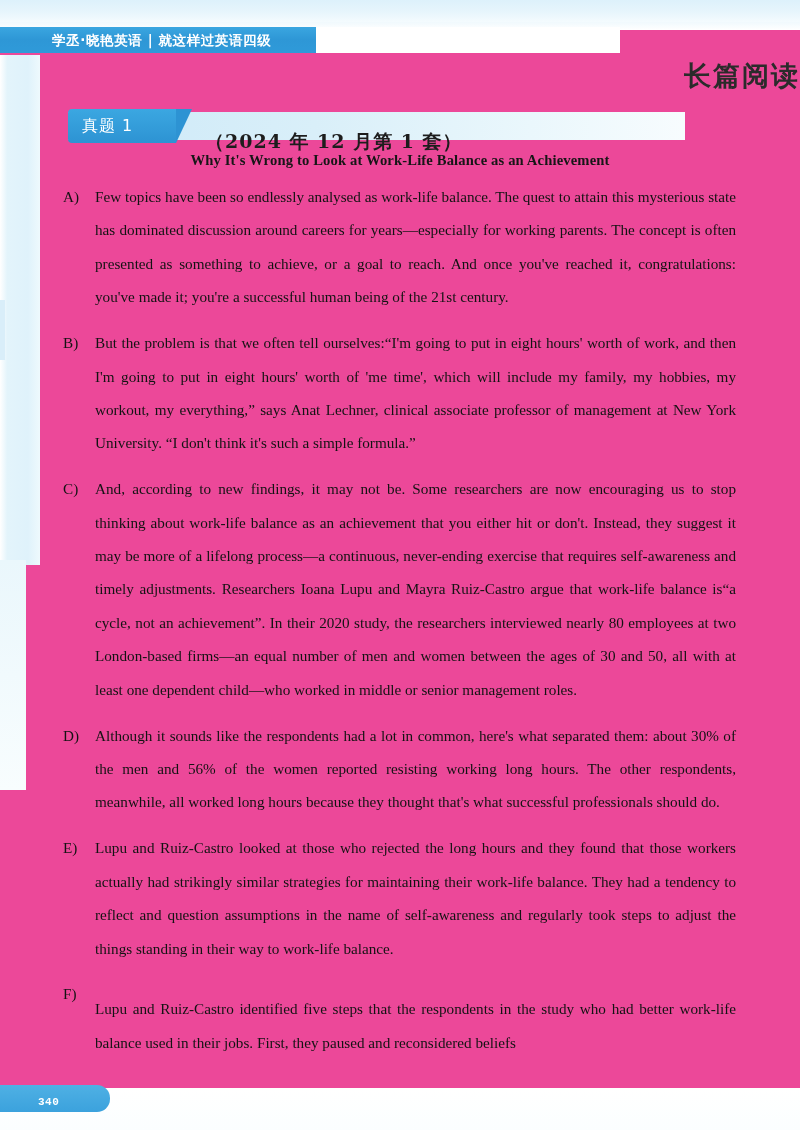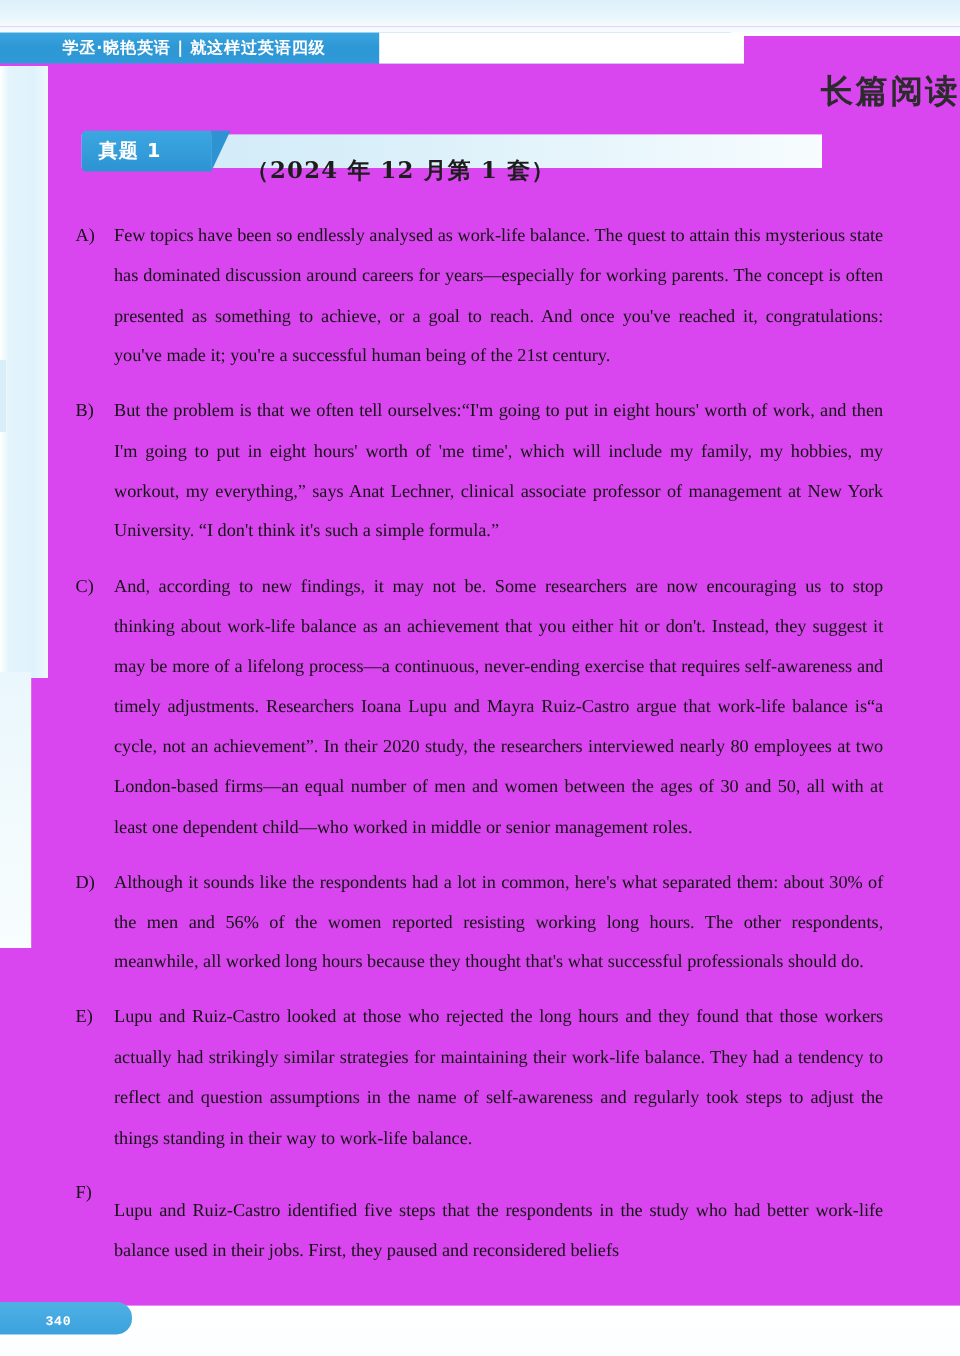--- a/index.html
+++ b/index.html
@@ -12,21 +12,21 @@
     height: 1130px;
     background: #ffffff;
     font-family: "Liberation Serif", "DejaVu Serif", serif;
     position: relative;
     overflow: hidden;
   }
 
   .page {
     position: absolute;
     inset: 0;
-    background: #d946ef;
+    background: #ec4899;
   }
 
   
   .edge-top {
     position: absolute;
     top: 0; left: 0;
     width: 800px; height: 22px;
     background: linear-gradient(180deg,#ddf1fb 0%, #e7f5fc 55%, #f4fbfe 100%);
   }
   .edge-top-fade {
@@ -133,21 +133,21 @@
     width: 0; height: 0;
     border-left: 16px solid #2d93d3;
     border-bottom: 34px solid transparent;
   }
   .exam-badge-text {
     position: absolute;
     top: 7px;
     left: 14px;
     color: #ffffff;
     font-family: "DejaVu Sans", "Liberation Sans", sans-serif;
-    font-weight: bold;
+    font-weight: normal;
     font-size: 16px;
     letter-spacing: 1px;
     white-space: nowrap;
   }
   .exam-set {
     position: absolute;
     top: 20px;
     left: 137px;
     font-family: "DejaVu Serif", "Liberation Serif", serif;
     font-weight: bold;
@@ -243,20 +243,21 @@
 
   <div class="page-title">长篇阅读</div>
 
   <div class="exam-row">
     <div class="exam-row-bg"></div>
     <div class="exam-badge"></div>
     <div class="exam-badge-text">真题 1</div>
     <div class="exam-set">（2024 年 12 月第 1 套）</div>
   </div>
 
+  <div class="article-title">Why It's Wrong to Look at Work-Life Balance as an Achievement</div>
 
   <div class="body-col">
 
     <div class="para">
       <div class="para-label">A)</div>
       <div class="para-body">Few topics have been so endlessly analysed as work-life balance. The quest to attain this mysterious state has dominated discussion around careers for years—especially for working parents. The concept is often presented as something to achieve, or a goal to reach. And once you've reached it, congratulations: you've made it; you're a successful human being of the 21st century.</div>
     </div>
 
     <div class="para">
       <div class="para-label">B)</div>

